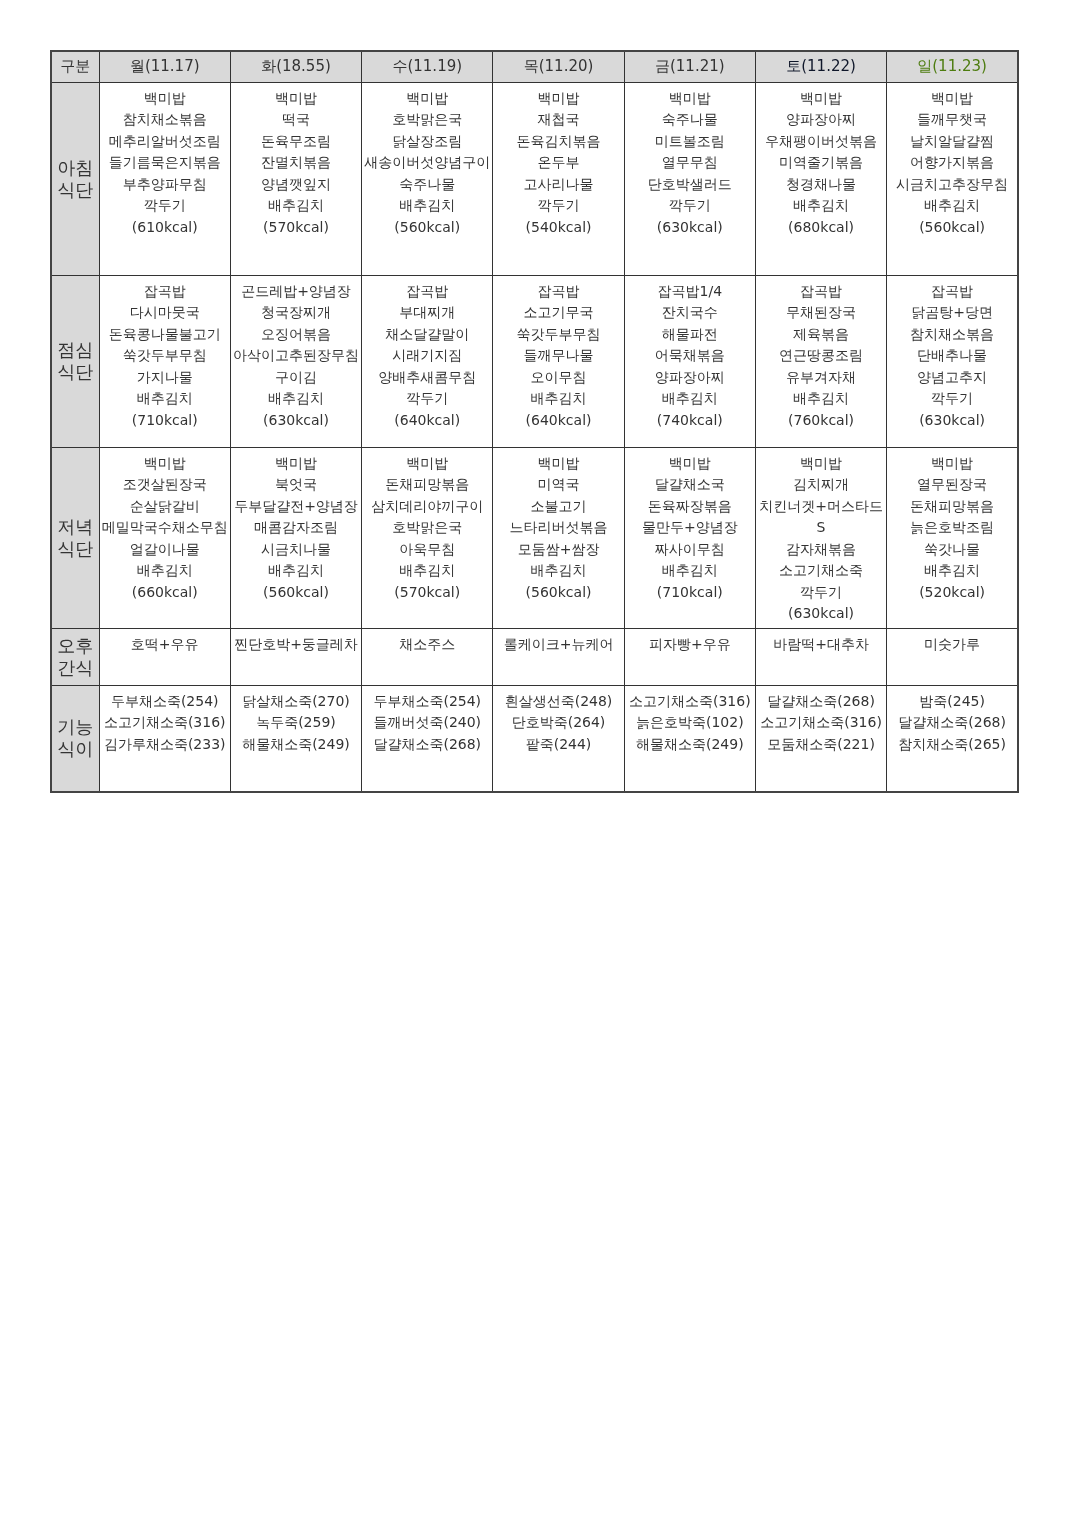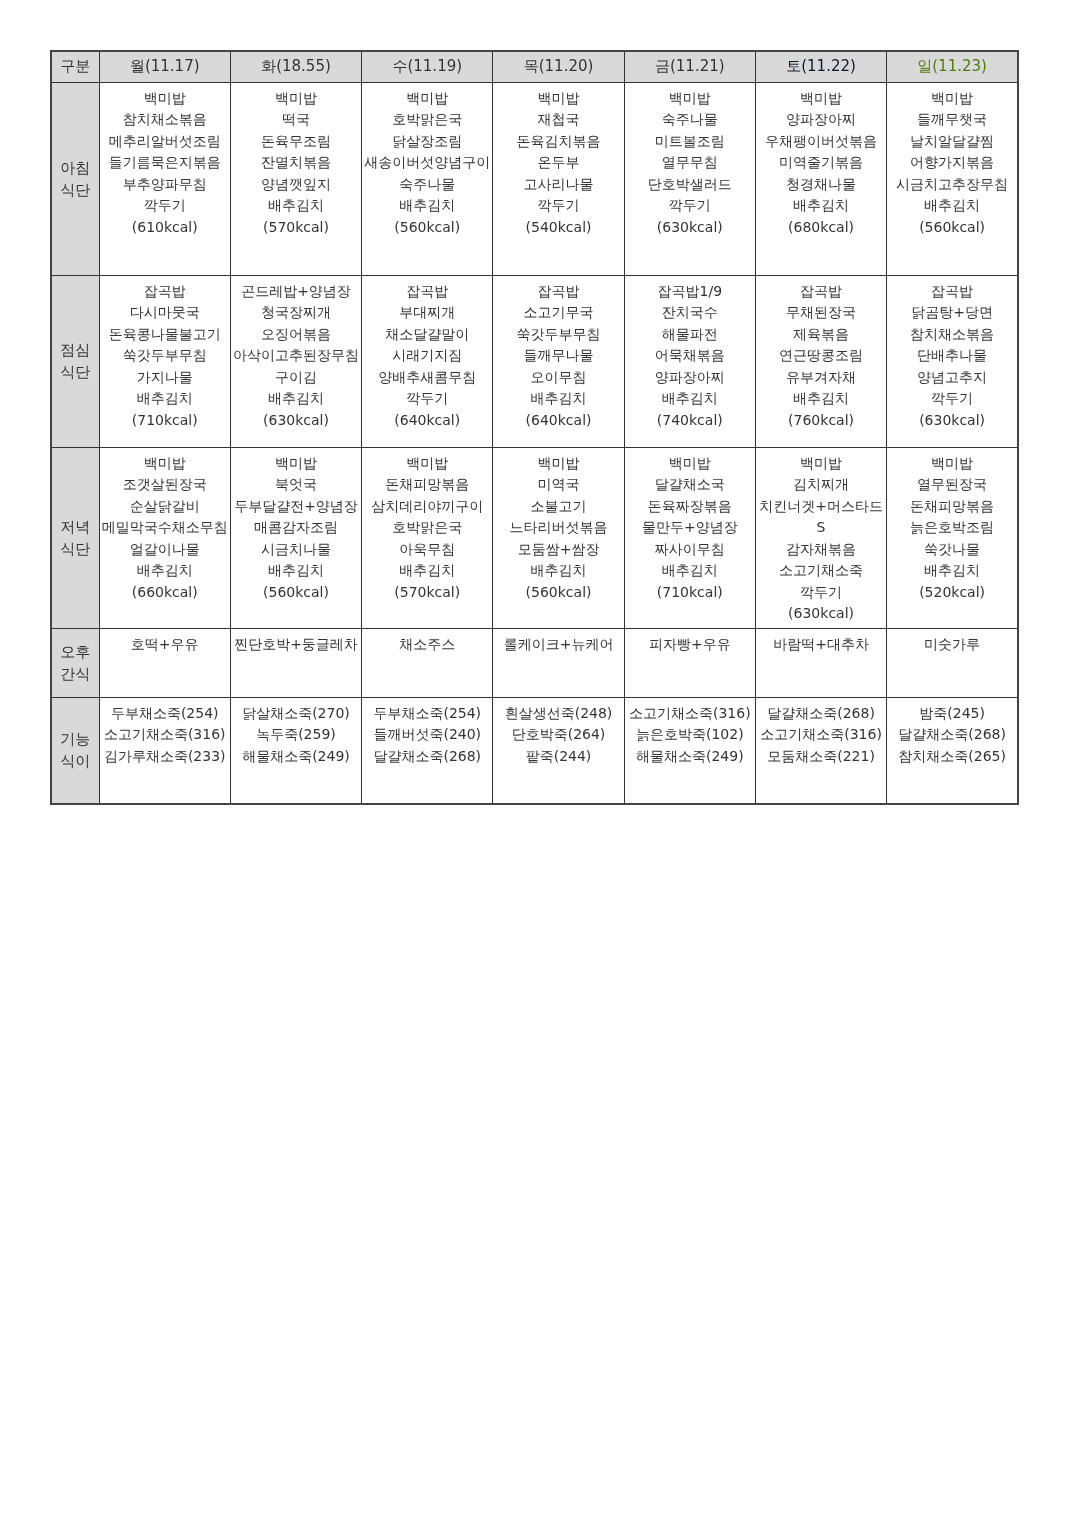--- a/index.html
+++ b/index.html
@@ -16,21 +16,21 @@
     text-align:center;
     vertical-align:top;
     font-size:14px;
     line-height:21.5px;
     font-weight:normal;
     padding:5px 2px 3px 2px;
     word-break:break-all;
     margin-left:48px;
   }
   table.menu th { background:#d9d9d9; height:20px; padding:4px 2px; vertical-align:middle; font-size:15px; }
-  table.menu td.label { background:#d9d9d9; vertical-align:middle; font-size:15px; line-height:22px; padding:12px 2px; }
+  table.menu td.label { background:#d9d9d9; vertical-align:middle; font-size:18px; line-height:22px; padding:6px 2px; }
   .sat { color:#0f172a; }
   .sun { color:#4d7c0f; }
   .cell-line { display:block; }
 </style>
 </head>
 <body>
 
 <table class="menu">
   <colgroup>
     <col style="width:48px">
@@ -159,21 +159,21 @@
         <td>
           <span class="cell-line">잡곡밥</span>
           <span class="cell-line">소고기무국</span>
           <span class="cell-line">쑥갓두부무침</span>
           <span class="cell-line">들깨무나물</span>
           <span class="cell-line">오이무침</span>
           <span class="cell-line">배추김치</span>
           <span class="cell-line">(640kcal)</span>
         </td>
         <td>
-          <span class="cell-line">잡곡밥1/9</span>
+          <span class="cell-line">잡곡밥1/4</span>
           <span class="cell-line">잔치국수</span>
           <span class="cell-line">해물파전</span>
           <span class="cell-line">어묵채볶음</span>
           <span class="cell-line">양파장아찌</span>
           <span class="cell-line">배추김치</span>
           <span class="cell-line">(740kcal)</span>
         </td>
         <td>
           <span class="cell-line">잡곡밥</span>
           <span class="cell-line">무채된장국</span>

